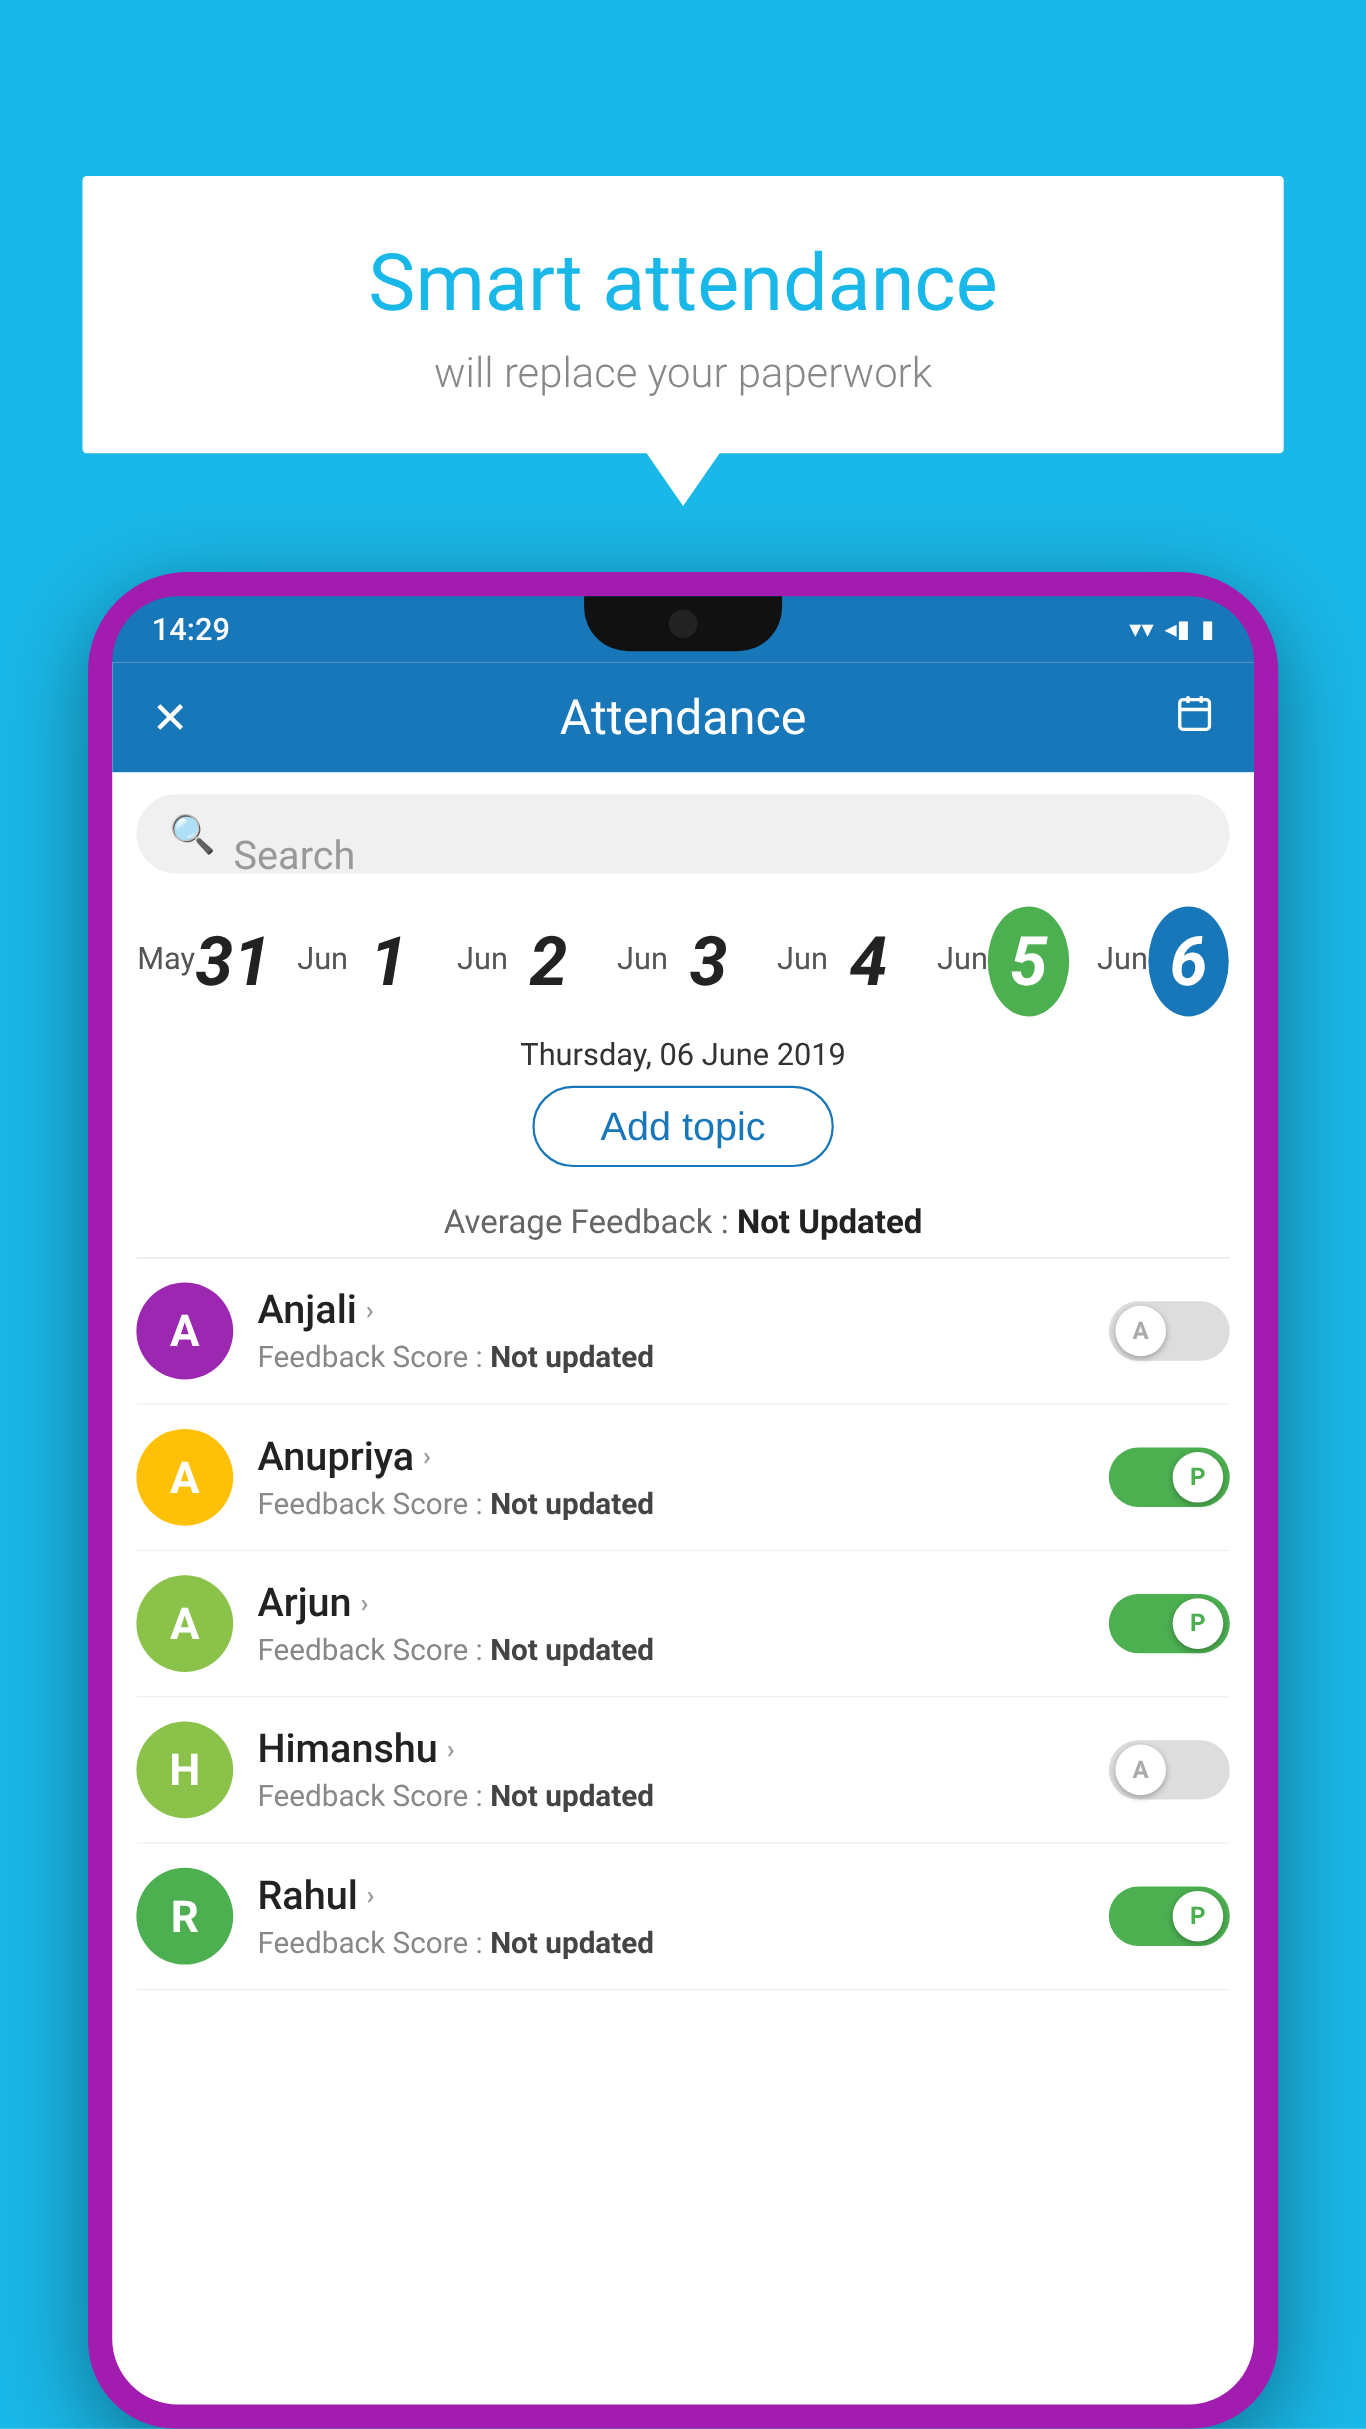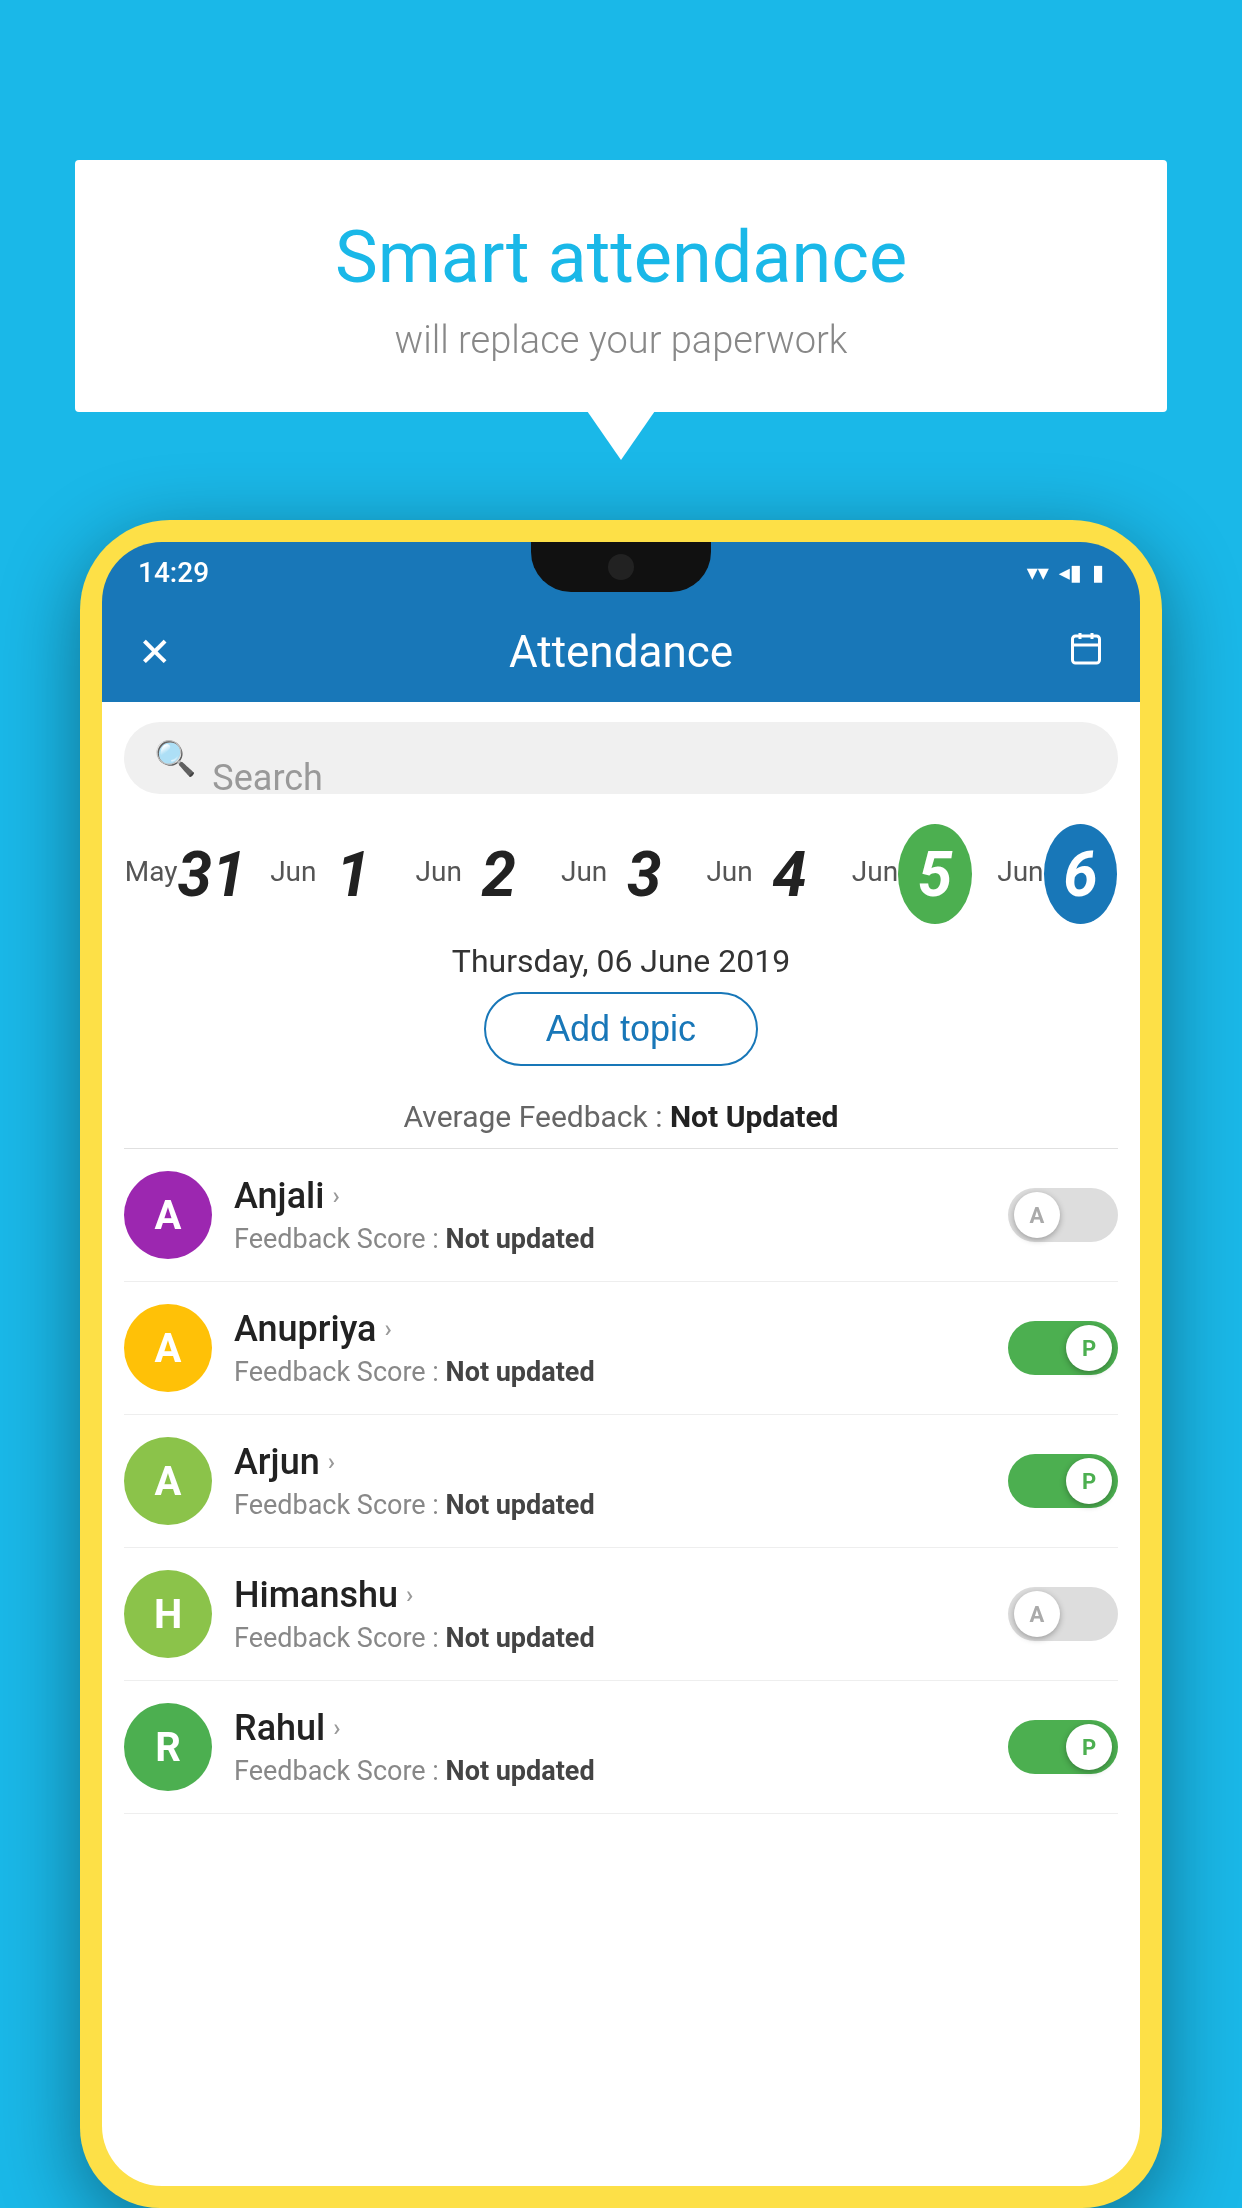--- a/index.html
+++ b/index.html
@@ -48,21 +48,21 @@
       font-weight: 300;
     }
 
     
     .phone-frame {
       position: absolute;
       top: 520px;
       left: 80px;
       right: 80px;
       bottom: 0;
-      background: #fde047;
+      background: #a21caf;
       border-radius: 90px 90px 80px 80px;
       padding: 10px;
       box-shadow: 0 20px 80px rgba(0,0,0,0.4);
     }
 
     
     .phone-notch {
       position: absolute;
       top: 22px;
       left: 50%;
@@ -208,21 +208,21 @@
       color: white;
     }
     .date-number.selected {
       background: #1877b8;
       color: white;
     }
 
     
     .selected-date-label {
       text-align: center;
-      font-size: 32px;
+      font-size: 28px;
       color: #333;
       margin: 18px 0 12px;
     }
 
     
     .add-topic-btn {
       display: block;
       margin: 0 auto 18px;
       border: 2px solid #1877b8;
       border-radius: 50px;

